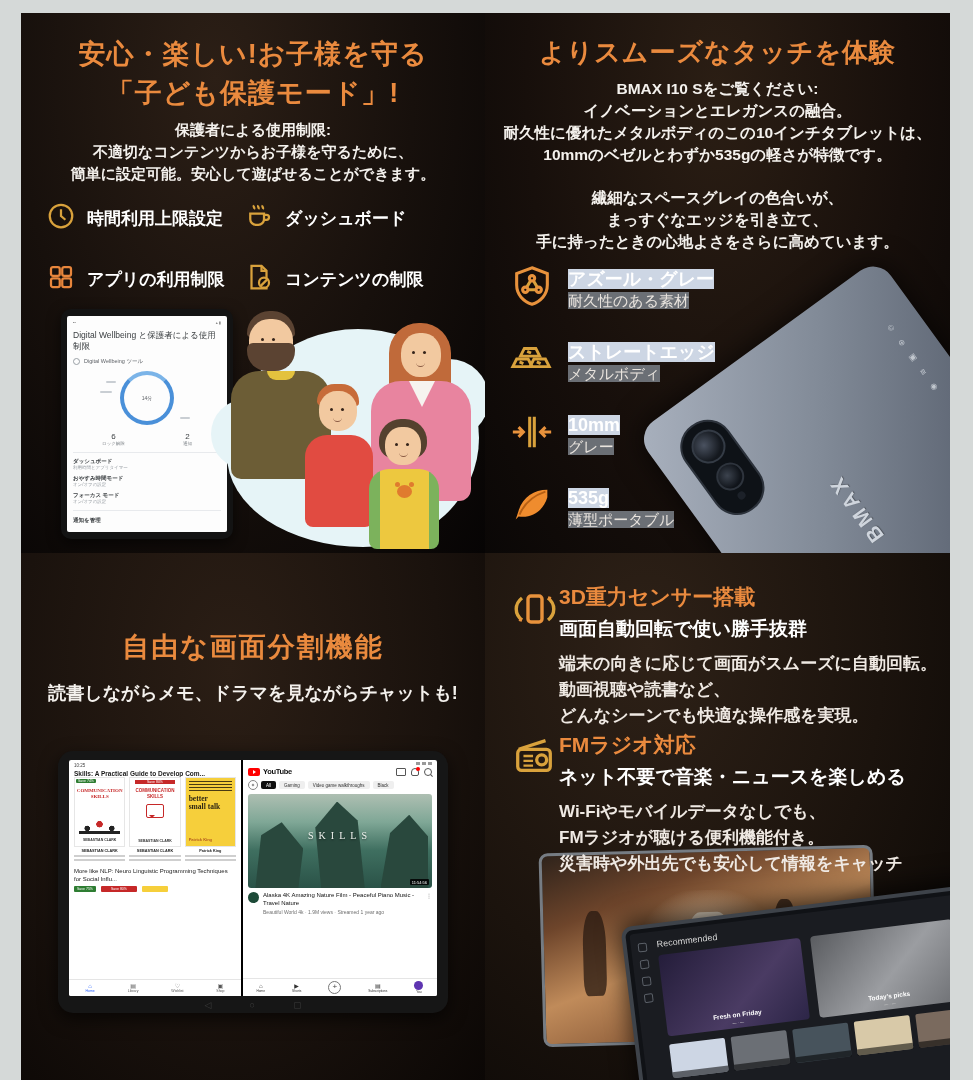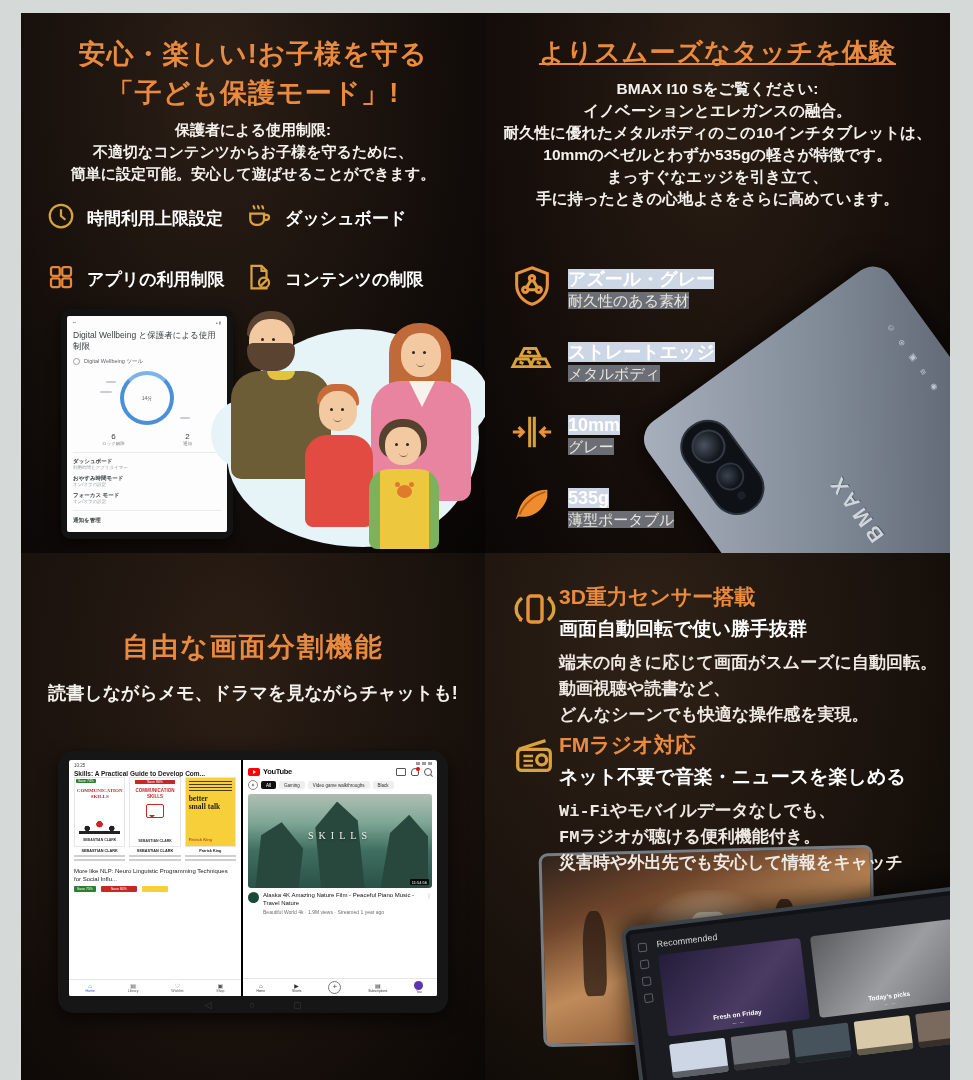--- a/index.html
+++ b/index.html
@@ -63,21 +63,21 @@
   .boy .head{left:18px;top:4px;width:38px;height:40px;}
   .boy .body{position:absolute;left:4px;top:48px;width:68px;height:92px;background:#e14b41;border-radius:22px 22px 8px 8px;}
   .girl{left:142px;top:122px;width:70px;height:126px;z-index:4;}
   .girl .hair{position:absolute;left:10px;top:-4px;width:48px;height:40px;background:#54412e;border-radius:22px 22px 16px 16px;}
   .girl .head{left:16px;top:4px;width:36px;height:38px;}
   .girl .body{position:absolute;left:0;top:46px;width:70px;height:80px;border-radius:20px 20px 8px 8px;
               background:linear-gradient(90deg,#7cb25c 0 15%,#edc83f 15% 85%,#7cb25c 85%);}
   .girl .bear{position:absolute;left:28px;top:62px;width:15px;height:13px;background:#e07b2e;border-radius:50%;}
   .girl .bear:before{content:"";position:absolute;left:-2px;top:-3px;width:5px;height:5px;background:#e07b2e;border-radius:50%;box-shadow:14px 0 0 #e07b2e;}
   
-  .q2-title{margin-top:22px;text-align:center;font-size:26px;font-weight:bold;color:#ea8a3e;letter-spacing:1px;text-decoration:underline;}
+  .q2-title{margin-top:22px;text-align:center;font-size:26px;font-weight:bold;color:#ea8a3e;letter-spacing:1px;}
   .q2-lines{margin-top:8px;text-align:center;font-size:15.5px;font-weight:bold;color:#f4f1ed;line-height:22px;}
   .q2-lines .gap{margin-top:21px;}
   .q2-feats{position:absolute;left:24px;top:250px;width:300px;z-index:2;}
   .q2f{display:flex;align-items:center;gap:13px;margin-bottom:23px;}
   .q2f .tx .t1{font-size:18px;font-weight:bold;color:#fff;line-height:24px;}
   .q2f .tx .t2{font-size:15px;color:#e9e4de;line-height:19px;}
   .tabback{position:absolute;left:248px;top:292px;width:300px;height:430px;transform:rotate(-36deg);border-radius:22px;
            background:linear-gradient(125deg,#a9b1be 0%,#818a97 38%,#5a6270 72%,#424854 100%);
            box-shadow:0 0 30px rgba(0,0,0,.7);}
   .cam{position:absolute;left:24px;top:26px;width:50px;height:100px;background:#0e1217;border-radius:26px;border:2px solid #2c323b;}
@@ -167,21 +167,21 @@
   .yt-plus{width:11px;height:11px;border:1px solid #777;border-radius:50%;font-size:8px;line-height:10px;text-align:center;color:#444;}
   .yt-prof{width:9px;height:9px;border-radius:50%;background:#5e35b1;margin:0 auto;}
   .andro{position:absolute;left:0;right:0;bottom:2px;display:flex;justify-content:center;gap:38px;color:#3d3d3d;font-size:9px;line-height:12px;}
   
   .q4-block{position:absolute;left:26px;display:flex;z-index:3;}
   .b1{top:30px;}
   .b2{top:178px;}
   .q4-icon{flex:0 0 48px;padding-top:2px;}
   .q4-t1{font-size:21px;font-weight:bold;color:#ea8a3e;}
   .q4-t2{margin-top:5px;font-size:19px;font-weight:bold;color:#fff;}
-  .q4-body{margin-top:9px;font-size:17px;font-weight:bold;color:#efe9e3;line-height:26px;font-family:Liberation Mono, monospace;}
+  .q4-body{margin-top:9px;font-size:17px;font-weight:bold;color:#efe9e3;line-height:26px;}
   .dance-tab{position:absolute;left:56px;top:296px;width:328px;height:188px;border:3px solid #767c83;border-radius:9px;
      background:linear-gradient(160deg,#2f231b 0%,#6e452b 25%,#c08b5a 50%,#8d5d3a 75%,#332318 100%);transform:rotate(-1.5deg);overflow:hidden;}
   .dance-tab .glow{position:absolute;left:30%;top:20%;width:40%;height:60%;background:radial-gradient(ellipse,#ecd9be 0%,rgba(236,217,190,.25) 55%,transparent 75%);}
   .dance-tab .fig{position:absolute;background:rgba(40,26,18,.75);border-radius:40% 40% 20% 20%;}
   .f1{left:12%;top:30%;width:7%;height:45%;}
   .f2{left:70%;top:26%;width:7%;height:40%;}
   .f3{left:84%;top:38%;width:6%;height:38%;}
   .dance-tab .dress{position:absolute;left:44%;top:32%;width:13%;height:48%;background:#eee1cd;border-radius:30% 30% 50% 50%;}
   .player-tab{position:absolute;left:148px;top:352px;width:348px;height:220px;background:#101216;border:4px solid #3e434a;
       border-radius:11px;transform:rotate(-7deg);overflow:hidden;box-shadow:0 -6px 24px rgba(0,0,0,.7);z-index:2;}
@@ -326,20 +326,21 @@
     </div>
   </section>
 
   <section class="q q2">
     <div class="q2-title">よりスムーズなタッチを体験</div>
     <div class="q2-lines">
       <div>BMAX I10 Sをご覧ください:</div>
       <div>イノベーションとエレガンスの融合。</div>
       <div>耐久性に優れたメタルボディのこの10インチタブレットは、</div>
       <div>10mmのベゼルとわずか535gの軽さが特徴です。</div>
+      <div class="gap">繊細なスペースグレイの色合いが、</div>
       <div>まっすぐなエッジを引き立て、</div>
       <div>手に持ったときの心地よさをさらに高めています。</div>
     </div>
 
     <div class="tabback">
       <div class="cam">
         <div class="l1"></div>
         <div class="l2"></div>
         <div class="dot"></div>
       </div>

